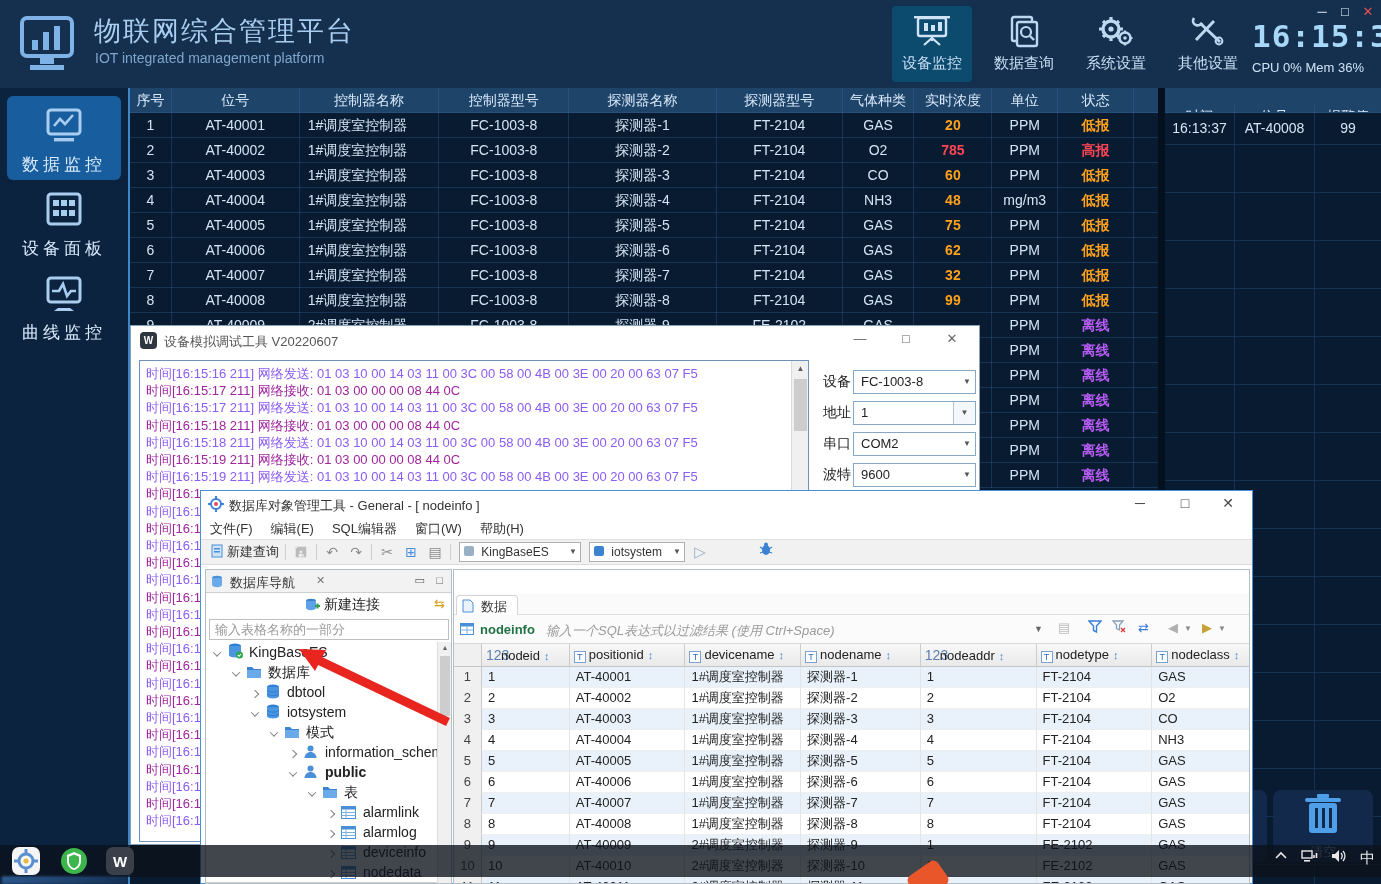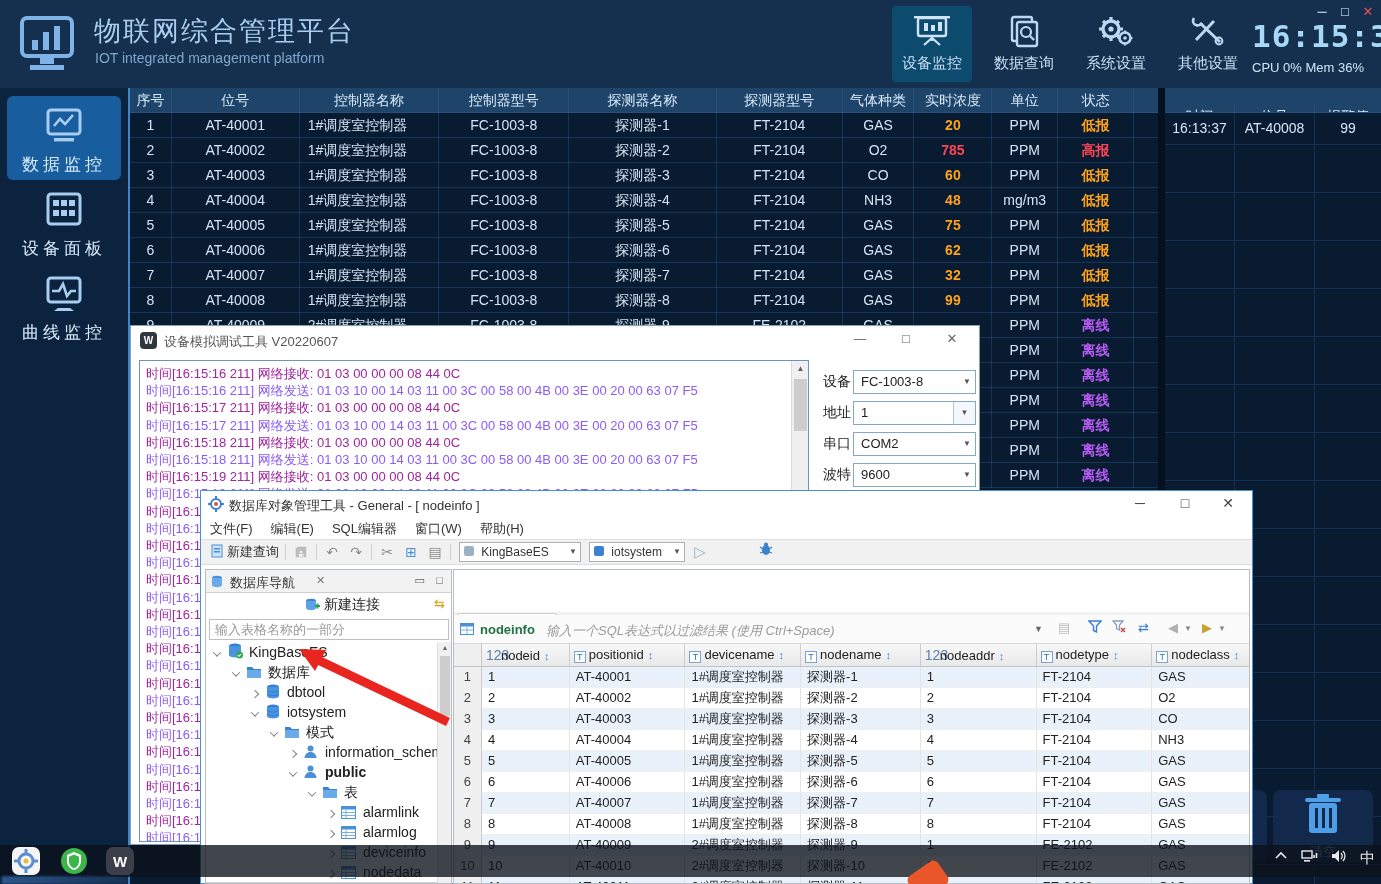--- a/index.html
+++ b/index.html
@@ -556,21 +556,20 @@
   <div id="dbg">
     <div id="dbg-title">
       <div id="dbg-ico">W</div>
       <div id="dbg-name">设备模拟调试工具 V20220607</div>
       <div class="dbg-wb" style="right:108px">—</div>
       <div class="dbg-wb" style="right:62px">□</div>
       <div class="dbg-wb" style="right:16px">✕</div>
     </div>
     <div id="dbg-log">
       <div id="dbg-lines">
-          <div class="logline rx">时间[16:15:16 211] 网络接收: 01 03 00 00 00 08 44 0C</div>
           <div class="logline tx">时间[16:15:16 211] 网络发送: 01 03 10 00 14 03 11 00 3C 00 58 00 4B 00 3E 00 20 00 63 07 F5</div>
           <div class="logline rx">时间[16:15:17 211] 网络接收: 01 03 00 00 00 08 44 0C</div>
           <div class="logline tx">时间[16:15:17 211] 网络发送: 01 03 10 00 14 03 11 00 3C 00 58 00 4B 00 3E 00 20 00 63 07 F5</div>
           <div class="logline rx">时间[16:15:18 211] 网络接收: 01 03 00 00 00 08 44 0C</div>
           <div class="logline tx">时间[16:15:18 211] 网络发送: 01 03 10 00 14 03 11 00 3C 00 58 00 4B 00 3E 00 20 00 63 07 F5</div>
           <div class="logline rx">时间[16:15:19 211] 网络接收: 01 03 00 00 00 08 44 0C</div>
           <div class="logline tx">时间[16:15:19 211] 网络发送: 01 03 10 00 14 03 11 00 3C 00 58 00 4B 00 3E 00 20 00 63 07 F5</div>
           <div class="logline rx">时间[16:1</div>
           <div class="logline tx">时间[16:1</div>
           <div class="logline rx">时间[16:1</div>
@@ -769,20 +768,28 @@
             <rect x="0.5" y="0.5" width="13" height="11" fill="#fff" stroke="#4a90d9"></rect>
             <rect x="0.5" y="0.5" width="13" height="3" fill="#4a90d9"></rect>
             <line x1="0.5" y1="7" x2="13.5" y2="7" stroke="#7ab0e0"></line>
               <line x1="7" y1="3.5" x2="7" y2="11.5" stroke="#7ab0e0"></line>
           </svg>
           <span>nodeinfo</span><span class="x">✕</span>
         </div>
         <span class="pane-mini" style="right:30px">▭</span>
         <span class="pane-mini" style="right:10px">□</span>
       </div>
+      <div id="ed-subtabs">
+        <div id="ed-subtab">
+          <svg style="position:absolute;left:5px;top:3px" width="12" height="14" viewBox="0 0 12 14">
+            <path d="M1 1h7l3 3v9H1z" fill="#eaf3fb" stroke="#4a90d9"></path>
+          </svg>
+          <span>数据</span>
+        </div>
+      </div>
       <div id="ed-filter">
         <svg style="position:absolute;left:6px;top:8px" width="14" height="12" viewBox="0 0 14 12">
           <rect x="0.5" y="0.5" width="13" height="11" fill="#fff" stroke="#4a90d9"></rect>
           <rect x="0.5" y="0.5" width="13" height="3" fill="#4a90d9"></rect>
           <line x1="0.5" y1="7" x2="13.5" y2="7" stroke="#7ab0e0"></line>
             <line x1="7" y1="3.5" x2="7" y2="11.5" stroke="#7ab0e0"></line>
         </svg>
         <span id="ed-entity">nodeinfo</span>
         <span id="ed-sql">输入一个SQL表达式以过滤结果  (使用 Ctrl+Space)</span>
         <span class="ef-ic" style="left:580px;color:#666;font-size:9px;top:9px">▼</span>

